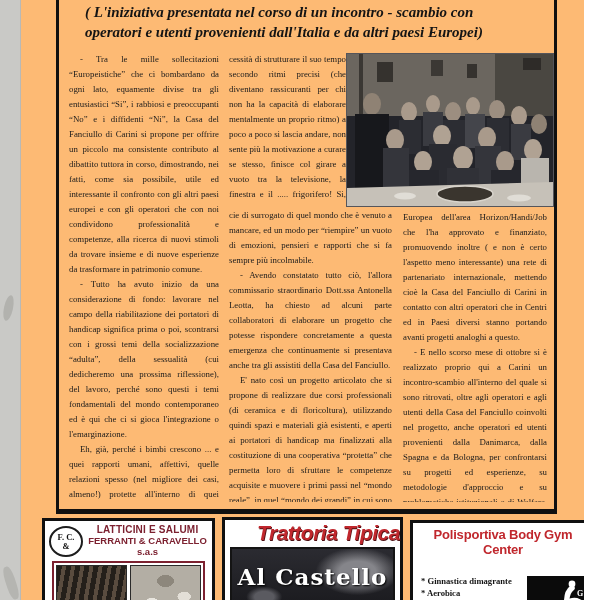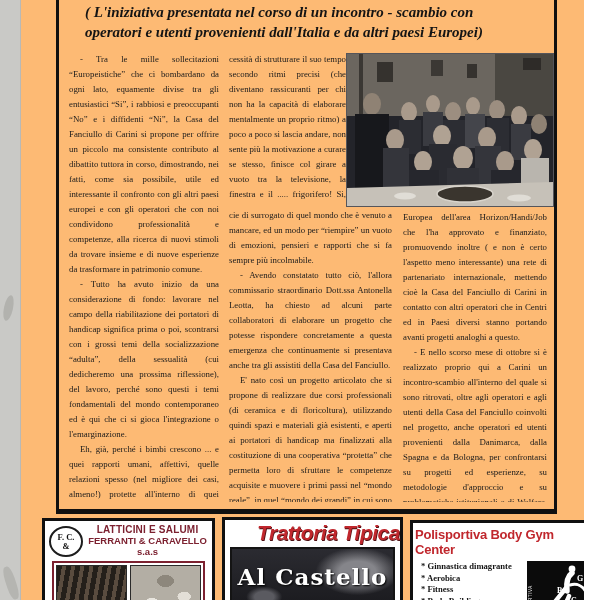--- a/index.html
+++ b/index.html
@@ -60,21 +60,21 @@
     text-shadow:0.6px 0.6px 0 #4e0f12;padding-left:32px;}
   .ad2-photo{margin:2px 5px 0 5px;height:80px;border:2px solid #141414;position:relative;
     background:radial-gradient(60px 34px at 78% 28%,#85858a 0 30%,rgba(0,0,0,0) 70%),
                radial-gradient(24px 14px at 20% 60%,#5a5a60 0 40%,rgba(0,0,0,0) 75%),
                linear-gradient(180deg,#2b2b31,#141417);}
   .ad2-castello{color:#fff;text-align:center;font-family:"DejaVu Serif",serif;font-weight:bold;
     font-size:23px;margin-top:14px;letter-spacing:1px;text-shadow:1px 1px 2px #000;}
 
   
   .ad3{left:410px;top:520px;width:186px;height:120px;}
-  .ad3-title{text-align:left;margin:4px 2px 2px 2px;color:#c0272d;
+  .ad3-title{text-align:center;margin:4px 2px 17px 2px;color:#c0272d;
     font-family:"Liberation Sans",sans-serif;font-weight:bold;font-size:13px;letter-spacing:-0.2px;}
   .ad3-body{display:flex;padding:2px 4px 0 8px;gap:4px;}
   .ad3-list{flex:1;list-style:none;margin:0;padding:0;color:#141414;
     font-family:"Liberation Serif",serif;font-weight:bold;font-size:8.6px;line-height:11.6px;}
   .ad3-logo{position:relative;flex:0 0 auto;width:62px;height:66px;background:#0b0b0b;}
   .ad3-logo .vert{position:absolute;left:1px;bottom:2px;color:#eeeeee;
     font-family:"Liberation Sans",sans-serif;font-size:4.6px;letter-spacing:.6px;
     writing-mode:vertical-rl;transform:rotate(180deg);}
   .ad3-logo svg{position:absolute;right:0;top:0;width:56px;height:66px;}
 </style>

